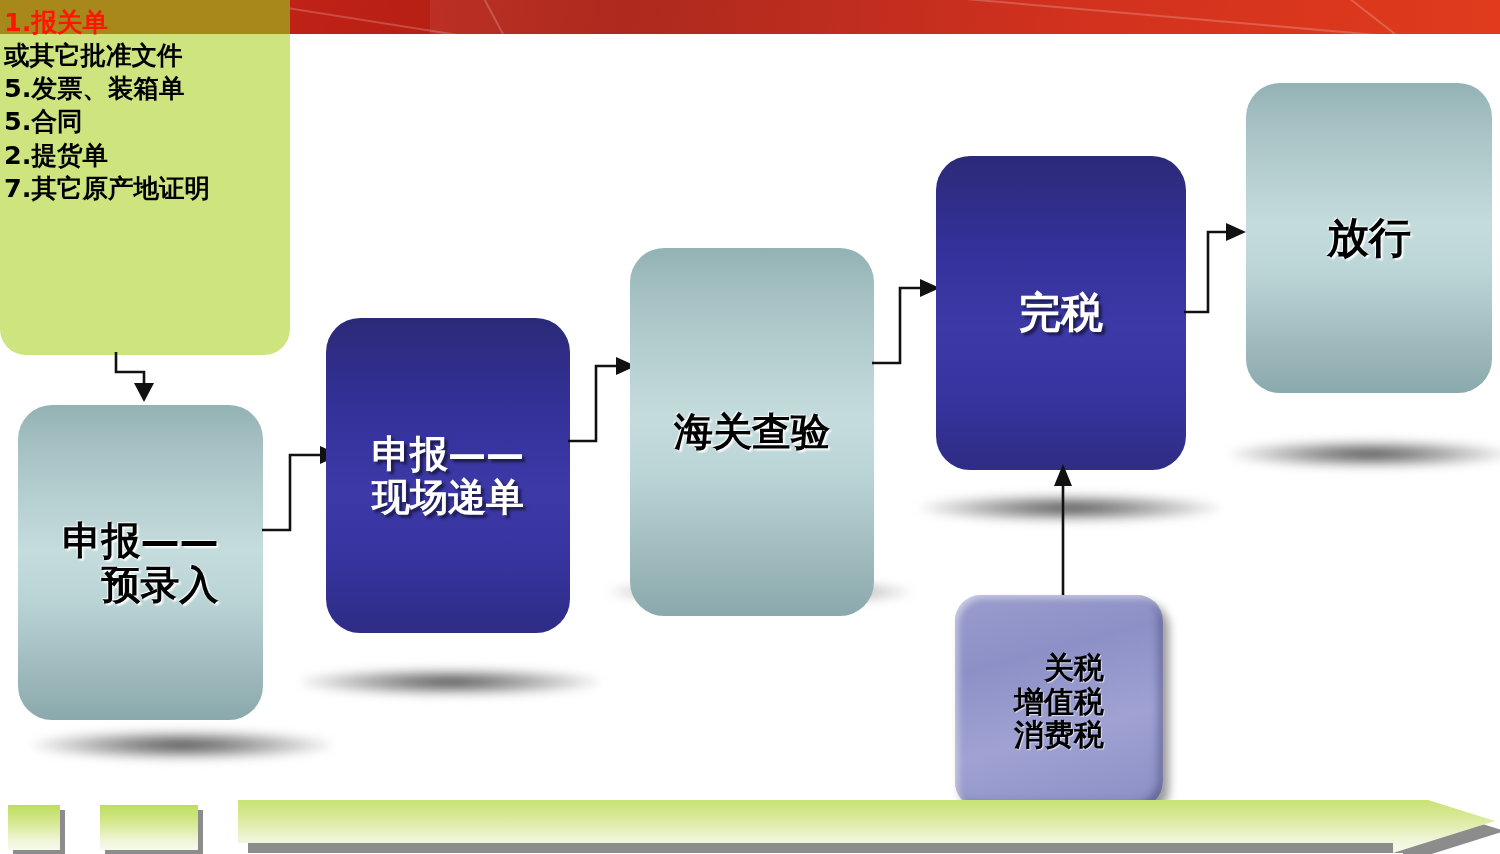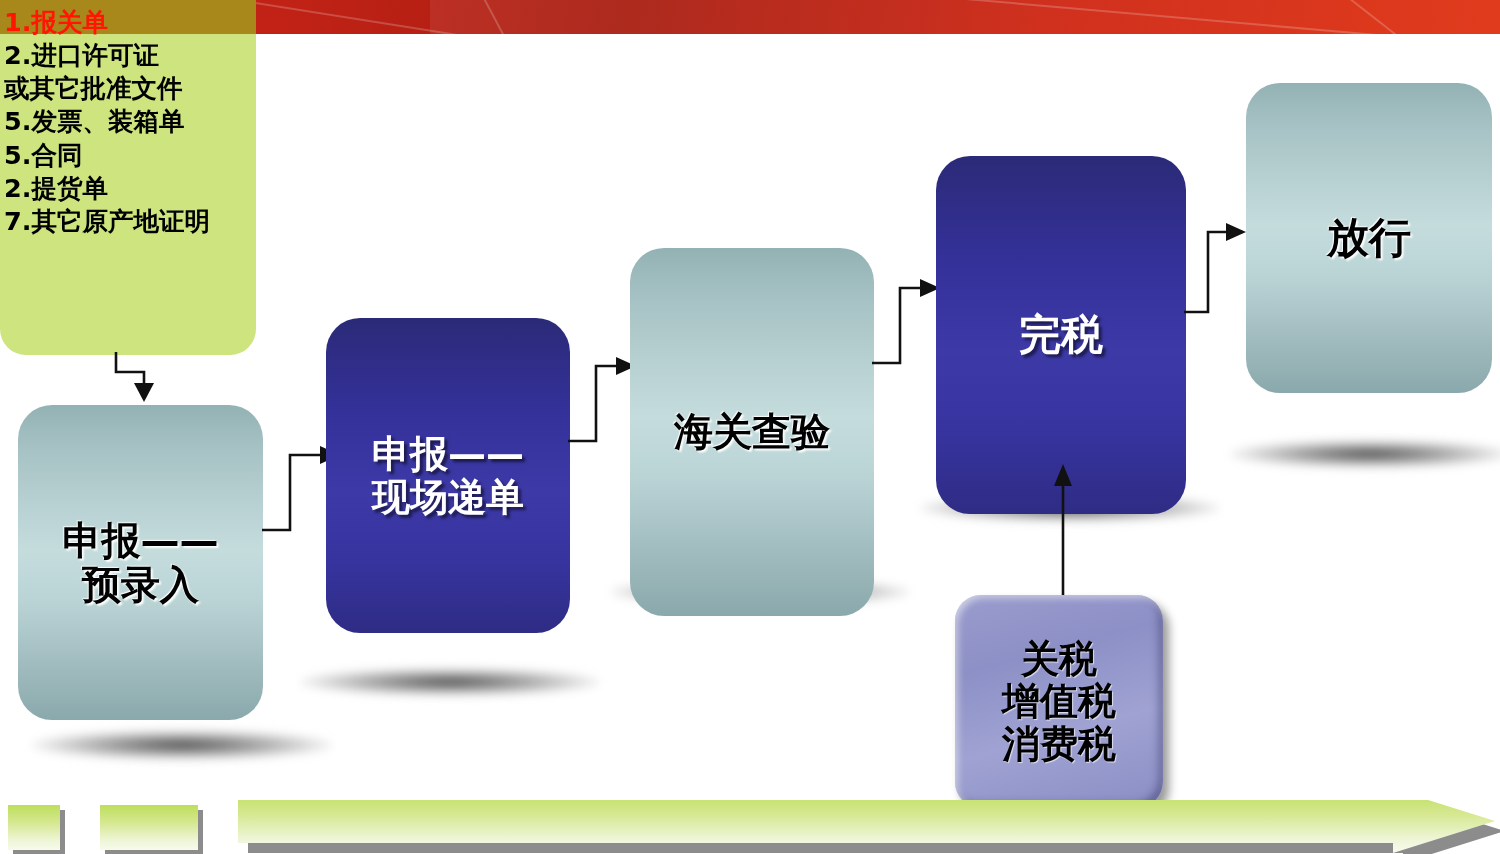--- a/index.html
+++ b/index.html
@@ -19,38 +19,38 @@
   .banner .wedge{ position:absolute; left:430px; top:0; width:1100px; height:34px;
                   background:linear-gradient(95deg,rgba(255,255,255,0.07),rgba(255,255,255,0)); }
 
   
   .shadow-ell{ position:absolute; border-radius:50%;
                background:radial-gradient(ellipse at center, rgba(20,20,20,0.75) 0%, rgba(60,60,60,0.45) 38%, rgba(120,120,120,0.16) 66%, rgba(255,255,255,0) 82%);
                filter:blur(5px); }
 
   
   .pbox{ position:absolute; border-radius:34px; display:flex; align-items:center;
-         justify-content:center; text-align:center; }
+         justify-content:center; text-align:right; }
   .pbox .lbl{ font-weight:bold; line-height:1.12; white-space:pre-line; }
 
   .teal{ background:linear-gradient(180deg,#93b2b4 0%,#a9c4c6 16%,#c5dcdd 46%,#bad4d6 62%,#9fbabd 84%,#8aa9ac 100%); }
   .teal .lbl{ color:#000; text-shadow:2px 2px 2px rgba(255,255,255,0.95), -1px -1px 1px rgba(255,255,255,0.9); }
 
   .navy{ background:linear-gradient(180deg,#2b2a78 0%,#34319a 30%,#3d3aa8 55%,#3734a0 76%,#2e2c84 100%); }
   .navy .lbl{ color:#fff; text-shadow:3px 3px 3px rgba(0,0,0,0.55); }
 
   .lavender{ border-radius:26px;
              background:linear-gradient(165deg,#9a9ccd 0%,#8d90c6 30%,#9fa2d2 62%,#8b8ec4 100%);
              box-shadow: inset 3px 3px 7px rgba(255,255,255,0.55),
                          inset -4px -4px 9px rgba(40,40,90,0.45),
                          6px 7px 10px rgba(0,0,0,0.40); }
-  .lavender .lbl{ color:#000; font-size:38px; text-shadow:1px 1px 1px rgba(255,255,255,0.7); }
+  .lavender .lbl{ color:#000; font-size:30px; text-shadow:1px 1px 1px rgba(255,255,255,0.7); }
 
   
-  .doclist{ position:absolute; left:0; top:0; width:256px; height:355px;
+  .doclist{ position:absolute; left:0; top:0; width:290px; height:355px;
             background:#cde47f; border-radius:0 0 26px 26px; padding:6px 8px 13px 66px;
             overflow:hidden; }
   .doclist .line{ font-size:25.5px; font-weight:bold; color:#000; line-height:1.30;
                   white-space:nowrap; text-indent:-62px; }
   .doclist .line.hl{ color:#ff1500; }
   .doclist-overlap{ position:absolute; left:0; top:0; width:290px; height:34px;
                     background:#a8881a; border-radius:0 0 0 0; }
 
   
   .conn{ position:absolute; }
@@ -77,21 +77,20 @@
   <div class="shadow-ell" style="left:32px;  top:730px; width:300px; height:30px;"></div>
   <div class="shadow-ell" style="left:300px; top:668px; width:300px; height:28px;"></div>
   <div class="shadow-ell" style="left:610px; top:578px; width:300px; height:28px;"></div>
   <div class="shadow-ell" style="left:920px; top:494px; width:300px; height:28px;"></div>
   <div class="shadow-ell" style="left:1230px;top:440px; width:280px; height:28px;"></div>
 
   <div class="doclist">
     <div class="doclist-overlap"></div>
     <div style="position:relative;z-index:2;">
       <div class="line hl">1.报关单</div>
-      <div class="line">2.进口许可证</div>
       <div class="line">或其它批准文件</div>
       <div class="line">5.发票、装箱单</div>
       <div class="line">5.合同</div>
       <div class="line">2.提货单</div>
       <div class="line">7.其它原产地证明</div>
     </div>
   </div>
 
   <div class="conn" style="left:100px; top:350px;">
     <svg width="110" height="60" viewBox="0 0 110 60">
@@ -128,21 +127,21 @@
     <div class="lbl" style="font-size:39px;">海关查验</div>
   </div>
 
   <div class="conn" style="left:872px; top:278px;">
     <svg width="90" height="110" viewBox="0 0 90 110">
       <polyline points="0,85 28,85 28,10 52,10" fill="none" stroke="#111" stroke-width="2.6"></polyline>
       <polygon points="68,10 48,1 48,19" fill="#111"></polygon>
     </svg>
   </div>
 
-  <div class="pbox navy" style="left:936px; top:156px; width:250px; height:358px;">
+  <div class="pbox navy" style="left:936px; top:156px; width:250px; height:314px;">
     <div class="lbl" style="font-size:42px;">完税</div>
   </div>
 
   <div class="conn" style="left:1184px; top:200px;">
     <svg width="80" height="110" viewBox="0 0 80 110">
       <polyline points="0,112 24,112 24,32 46,32" fill="none" stroke="#111" stroke-width="2.6"></polyline>
       <polygon points="62,32 42,23 42,41" fill="#111"></polygon>
     </svg>
   </div>
 

